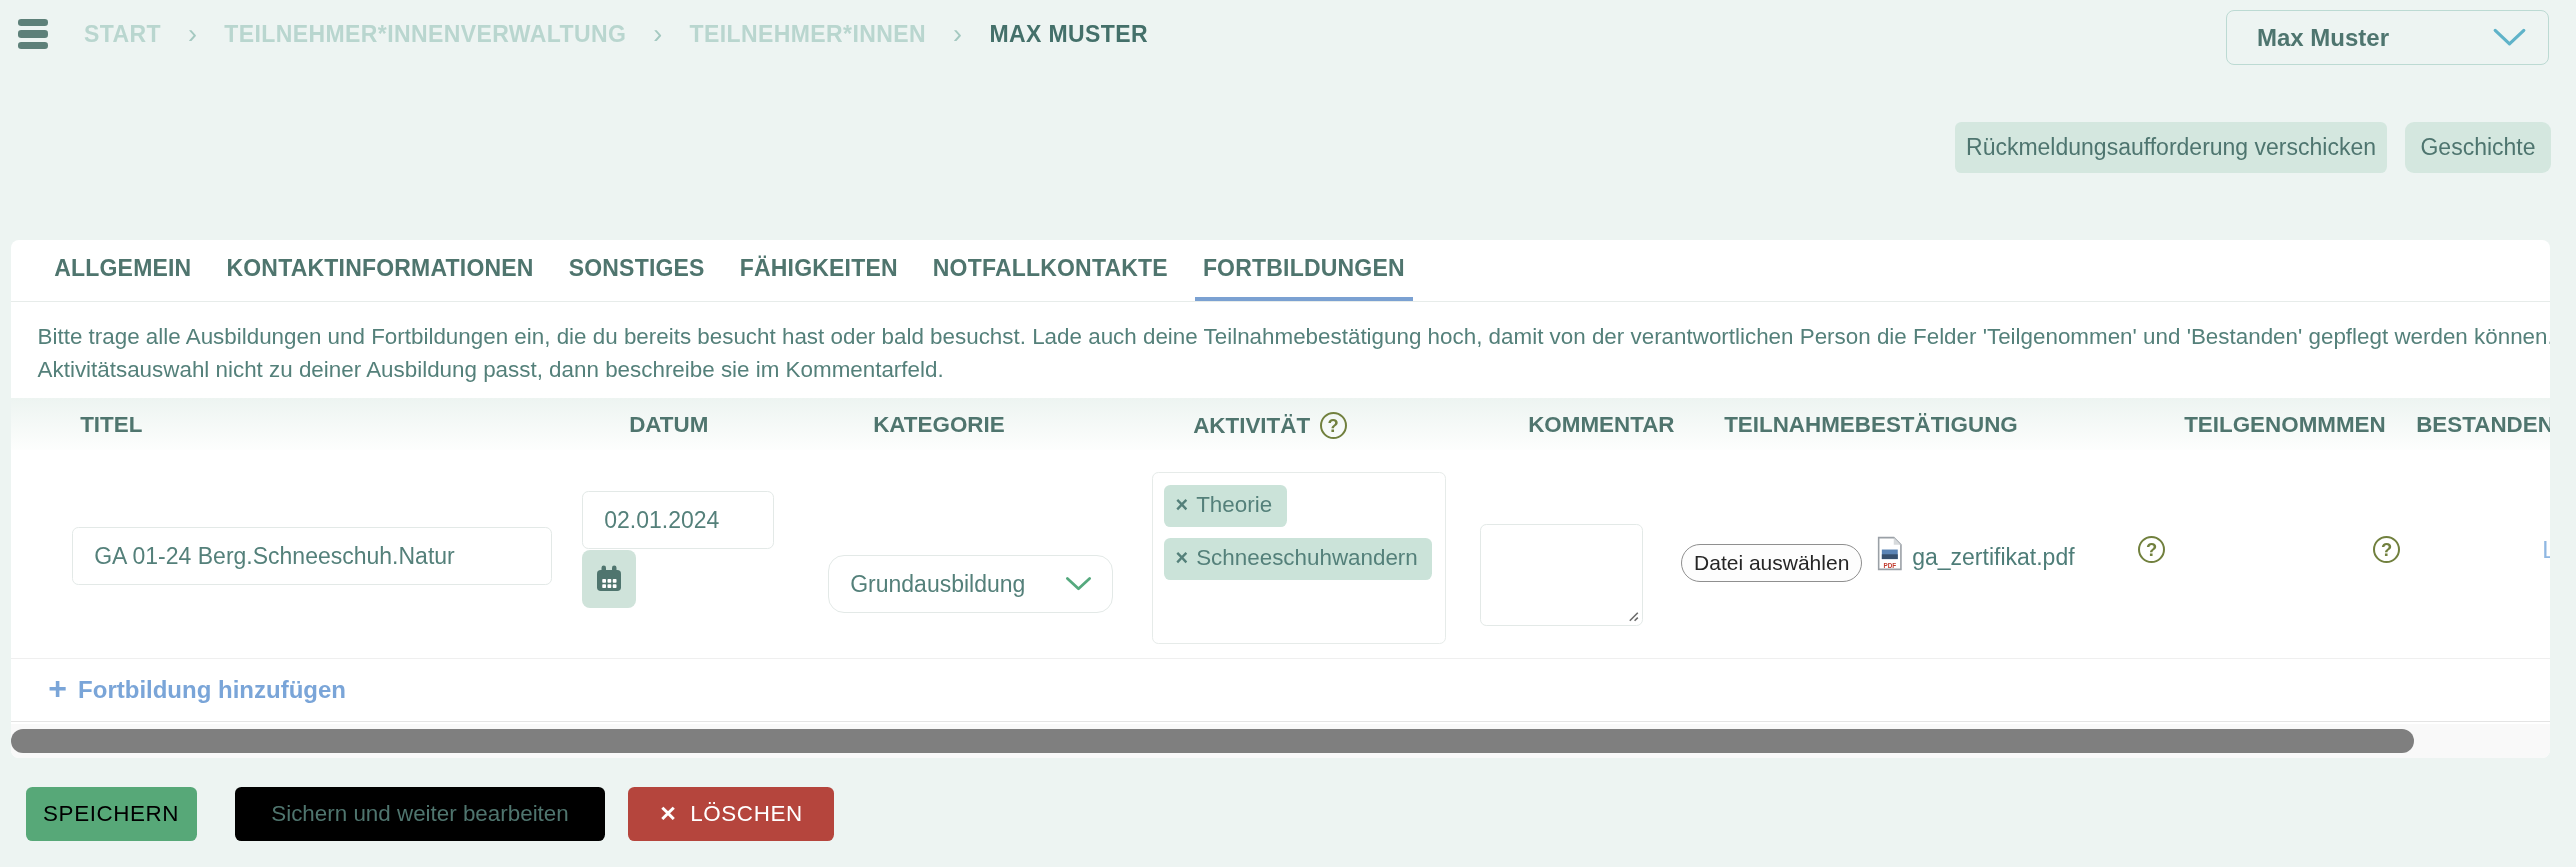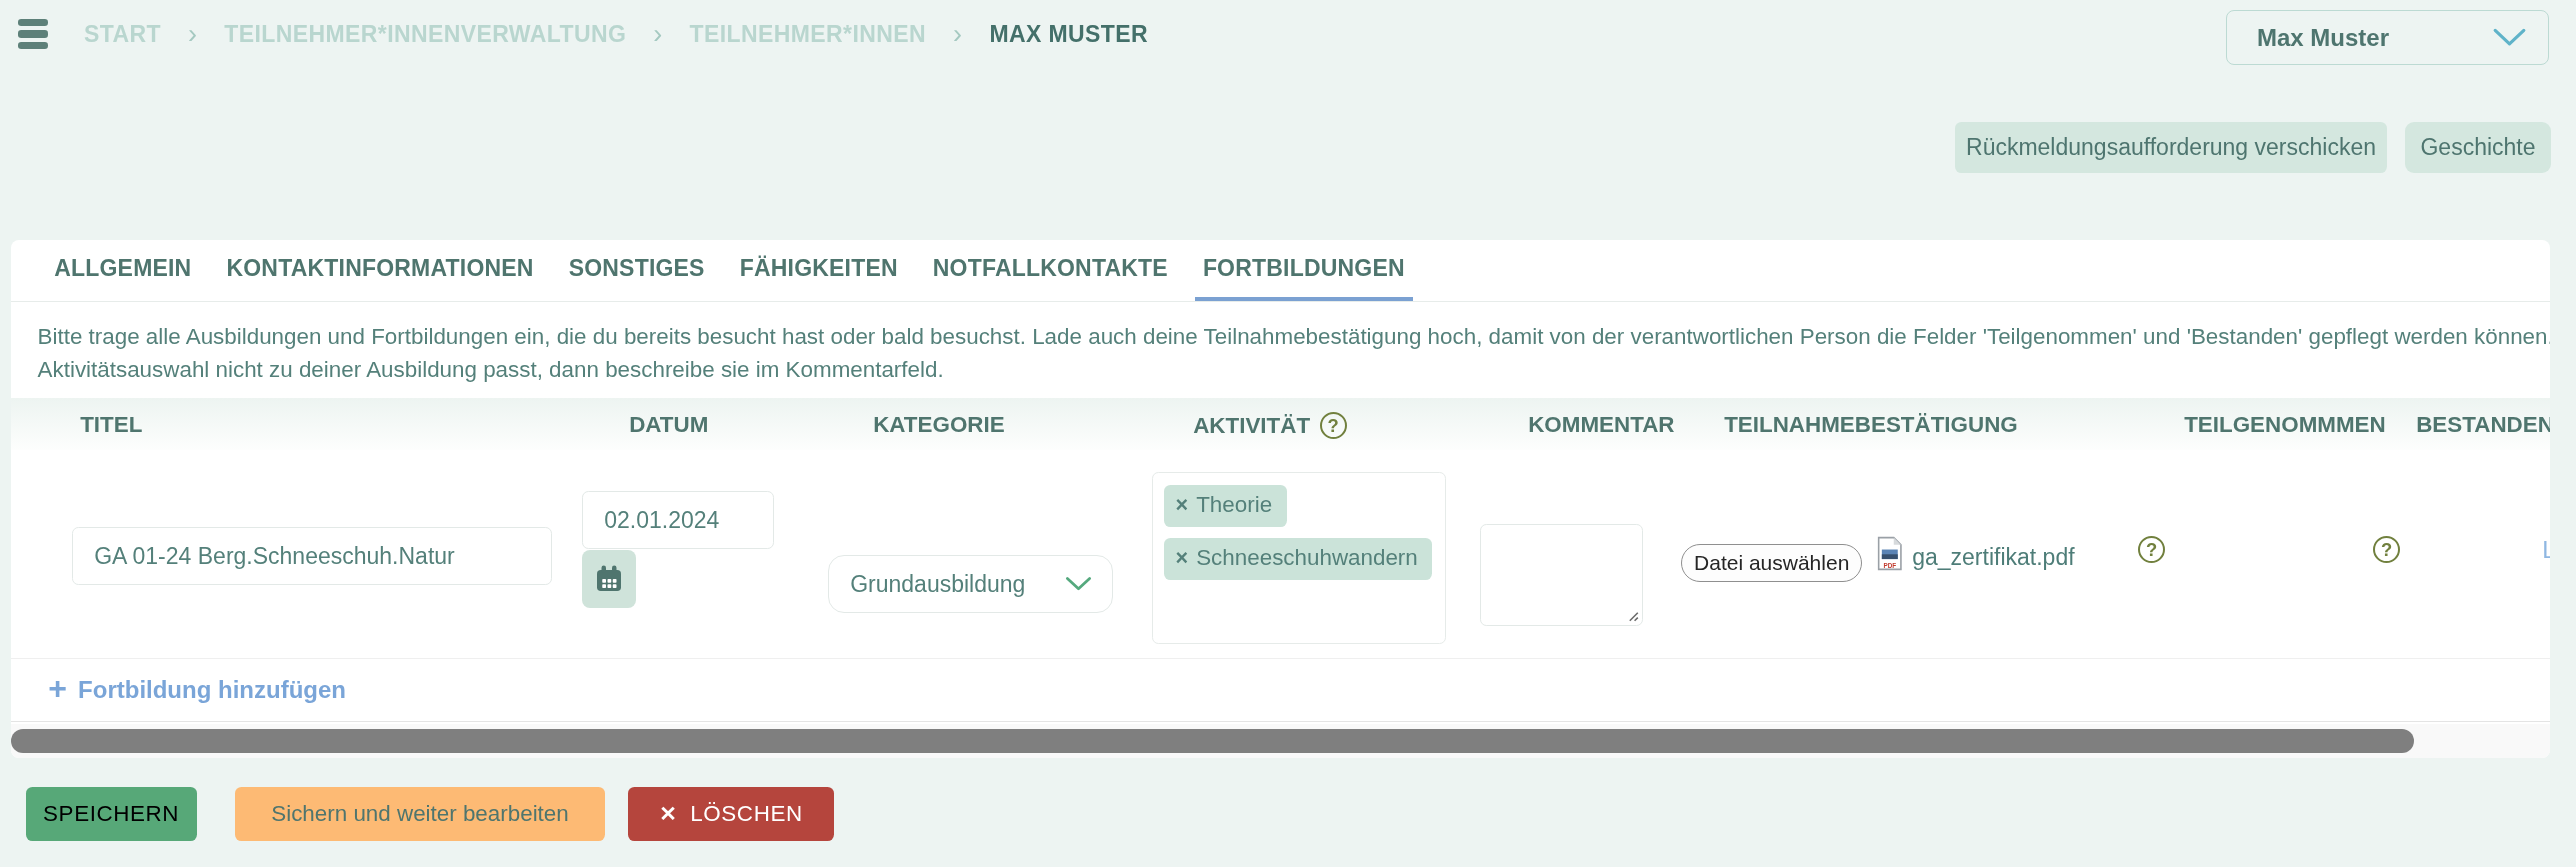--- a/index.html
+++ b/index.html
@@ -70,21 +70,21 @@
   .addrow { position:absolute; left:0; top:418px; width:100%; height:64px; border-bottom:1.6px solid #e4e4e4; display:flex; align-items:center; padding-left:37px; }
   .addlink { display:flex; align-items:center; gap:11.2px; color:#7aa5d8; font-size:24px; font-weight:700; cursor:pointer; }
   .addlink .plus { font-size:32px; font-weight:900; line-height:1; transform:translateY(-1.6px); }
 
   .scrollstrip { position:absolute; left:0; top:484px; width:100%; height:34px; background:#f9f9f9; }
   .thumb { position:absolute; left:0; top:4.8px; width:2403px; height:24px; background:#7f7f7f; border-radius:12px; cursor:grab; }
 
   
   .foot-btn { position:absolute; top:787px; height:54px; border:none; border-radius:6.4px; font-family:inherit; font-size:22.4px; letter-spacing:0.6px; display:flex; align-items:center; justify-content:center; cursor:pointer; white-space:nowrap; }
   .btn-save { left:25.6px; width:171px; background:#57a878; color:#000000; }
-  .btn-save-cont { left:235px; width:370px; background:#fdba74; color:#4f756e; letter-spacing:0; }
+  .btn-save-cont { left:235px; width:370px; background:#000000; color:#4f756e; letter-spacing:0; }
   .btn-delete { left:628px; width:206px; background:#b5453d; color:#ffffff; gap:12.8px; }
   .btn-delete .x { font-size:21px; font-weight:700; }
 </style>
 </head>
 <body>
 
 <div class="app">
 
   <div class="hamburger">
     <span></span>

